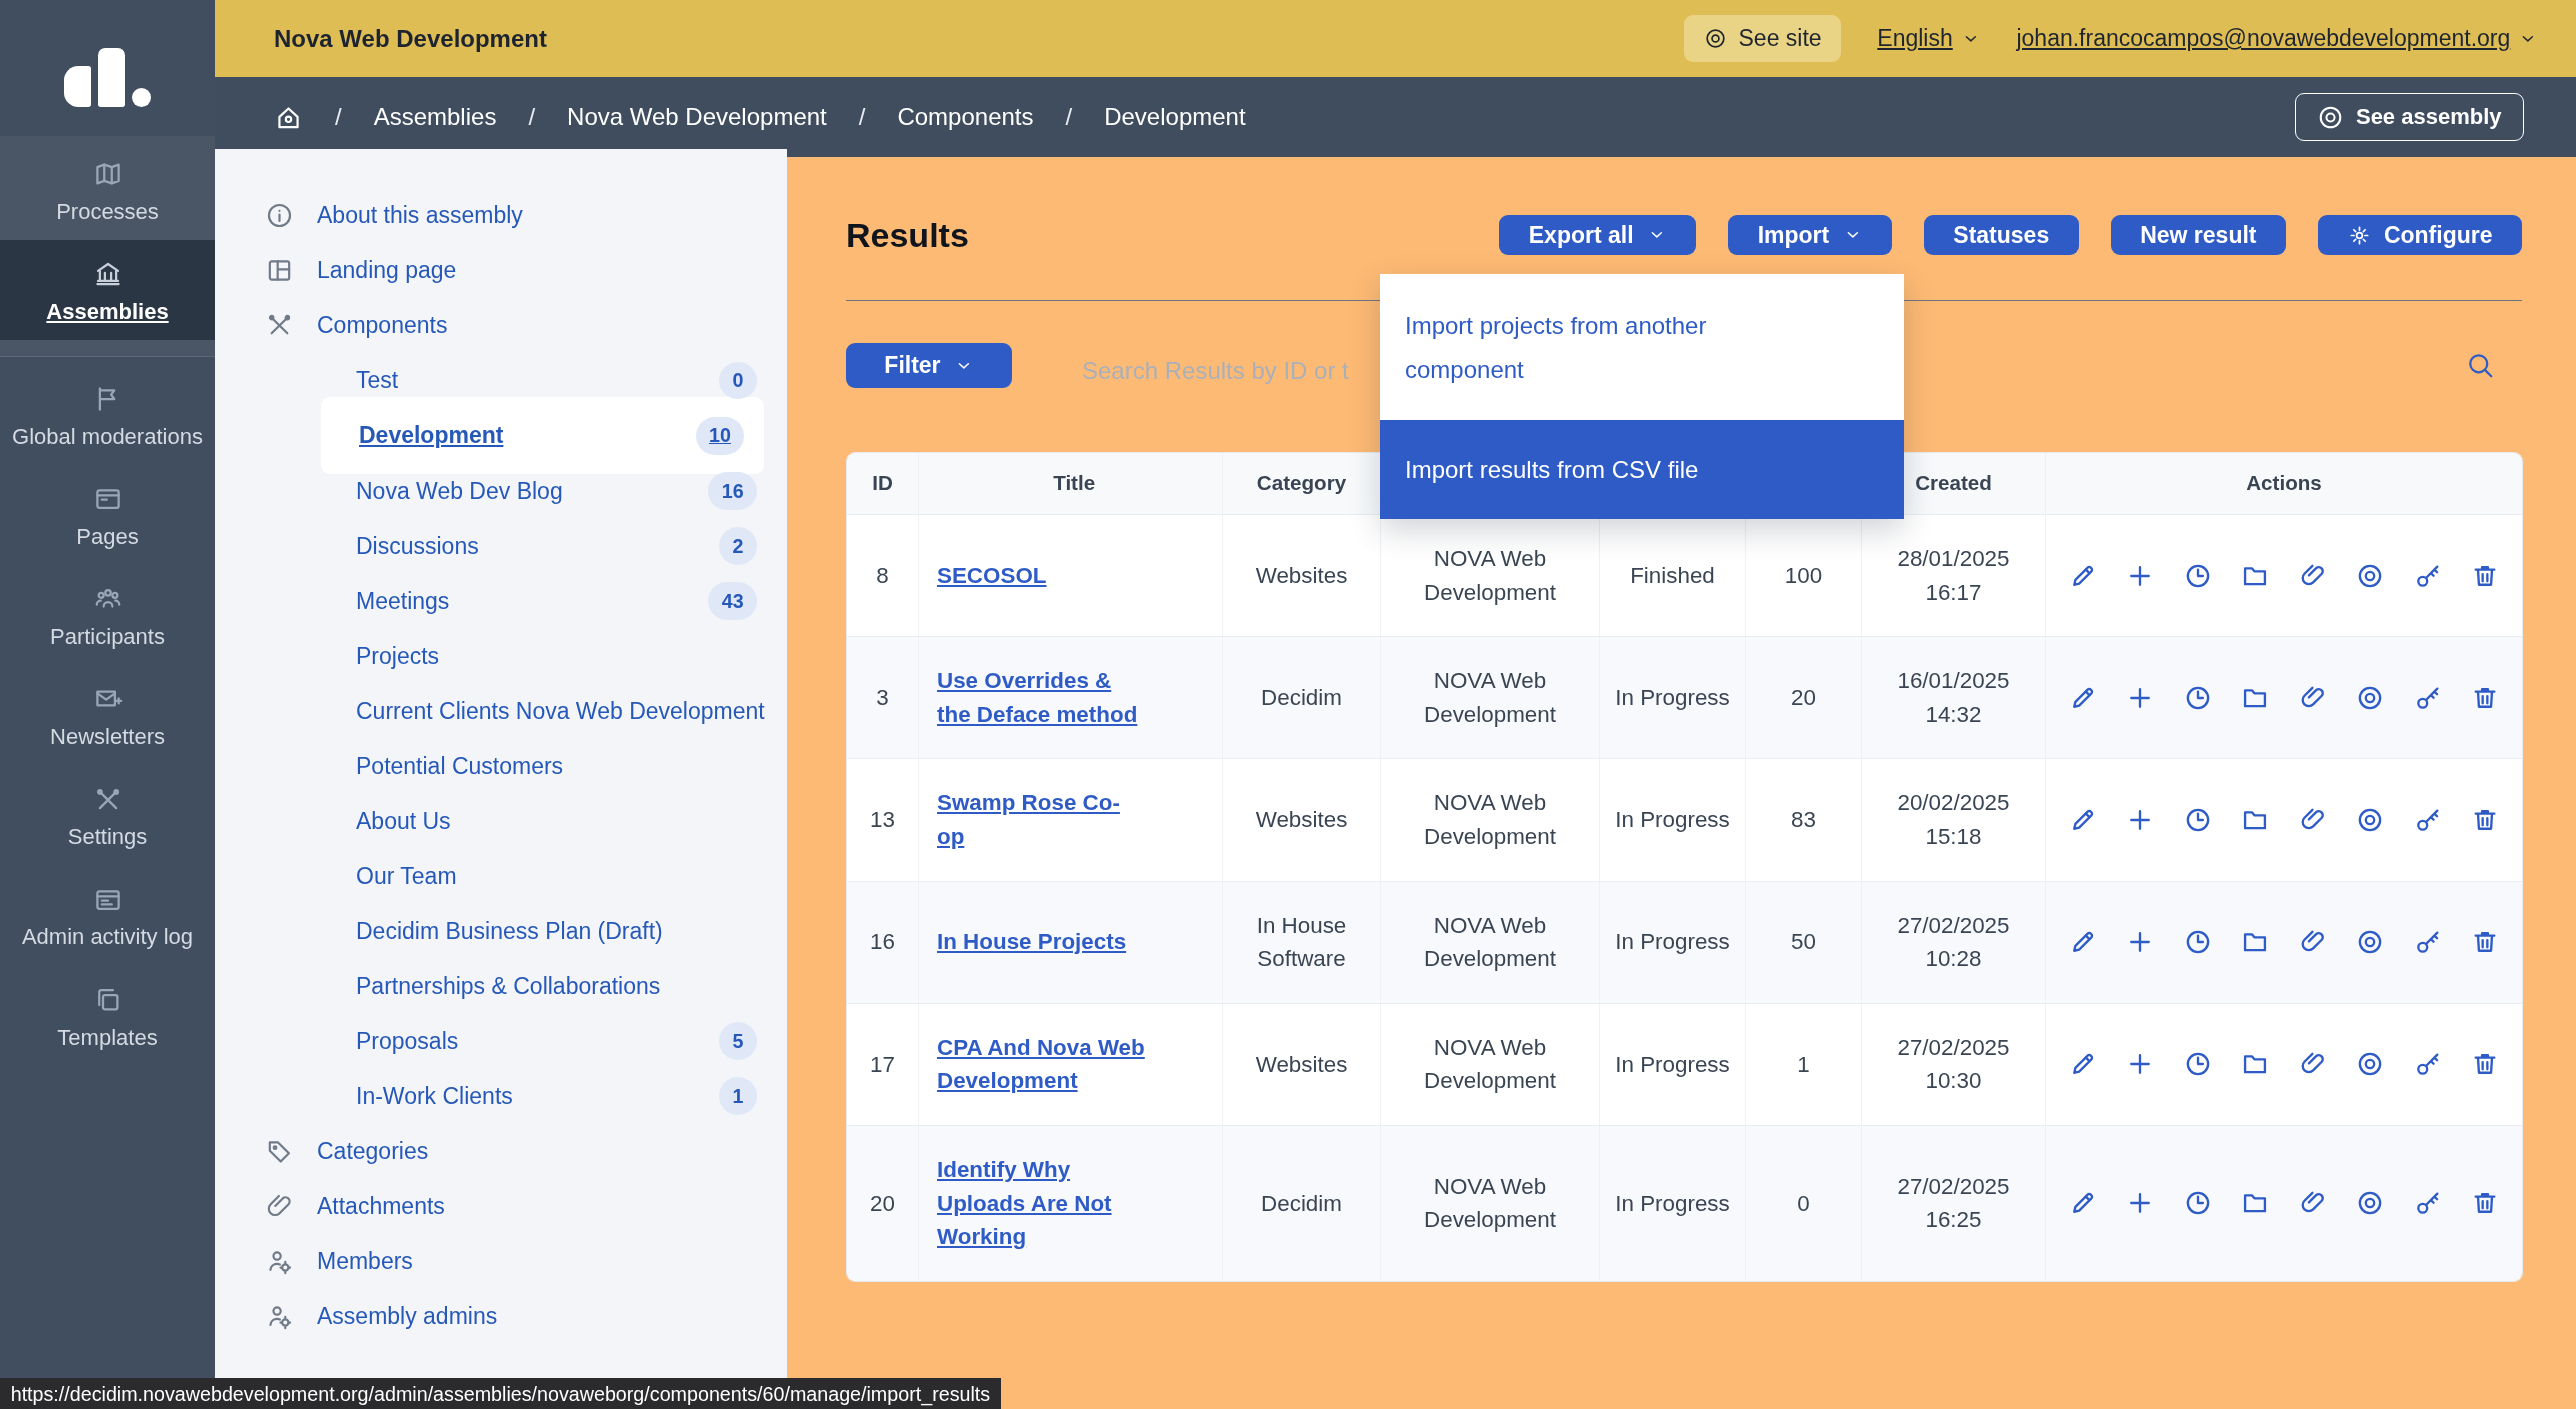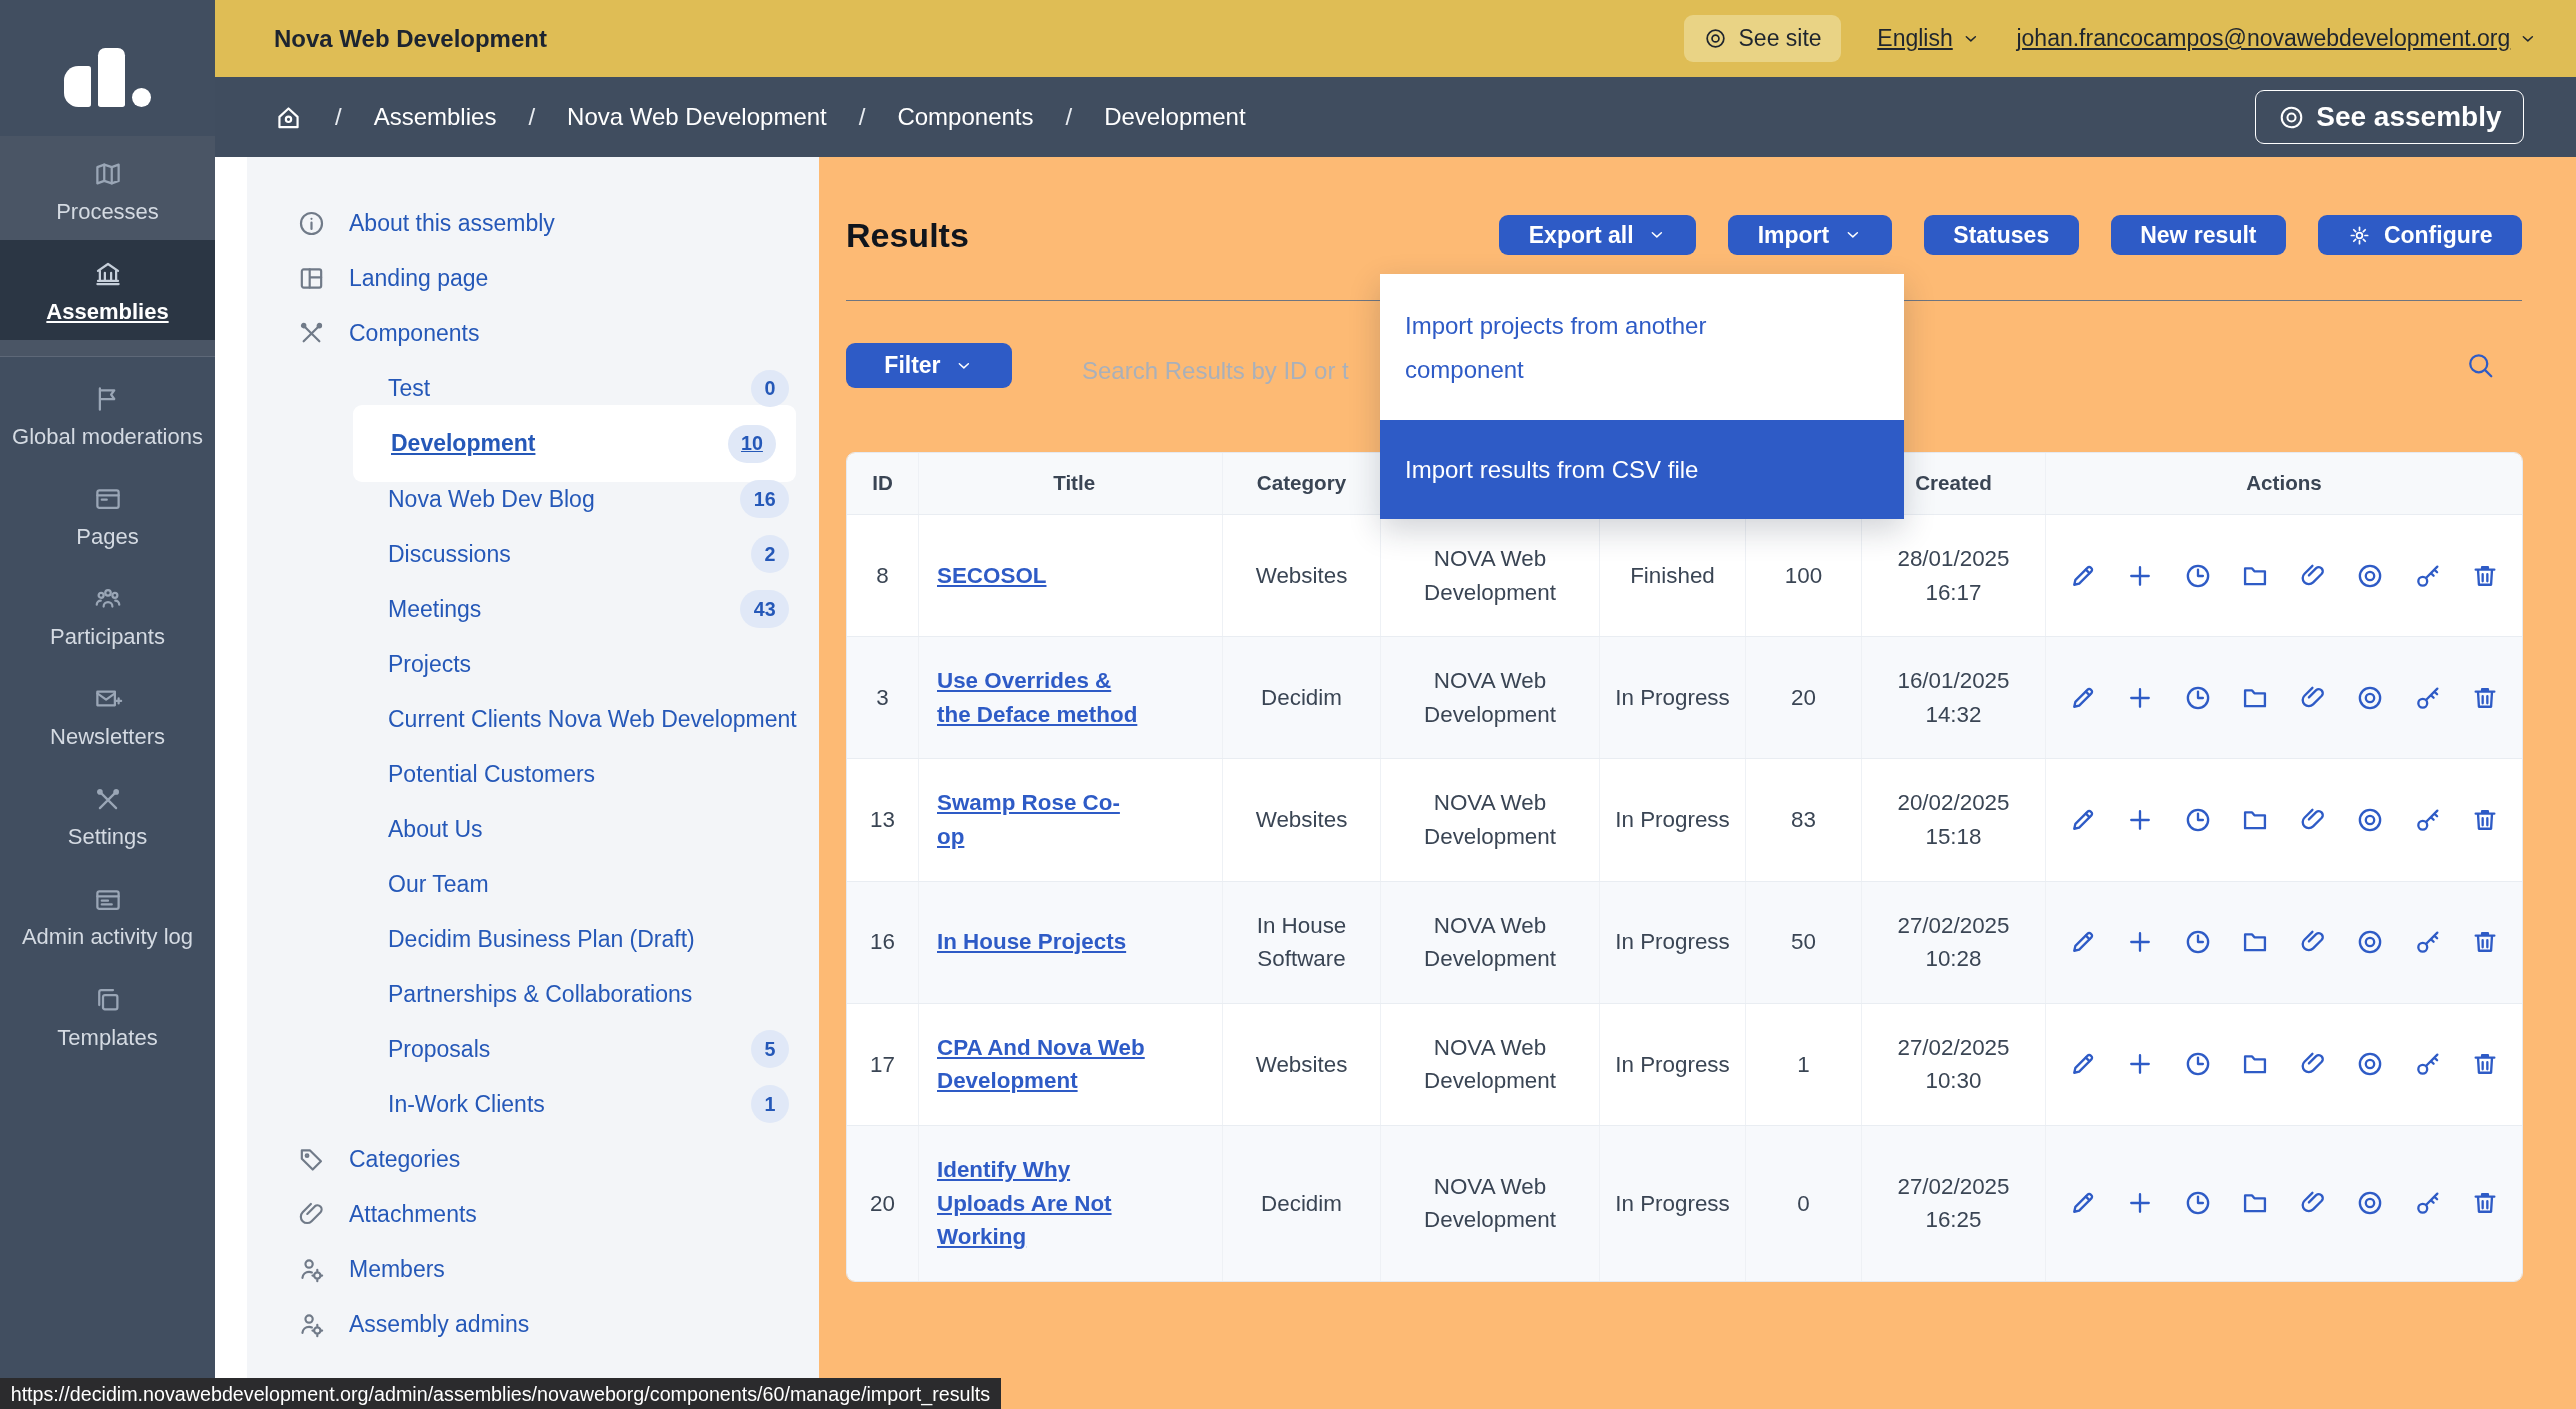--- a/index.html
+++ b/index.html
@@ -34,24 +34,24 @@
   .icn { display:inline-block; }
   .i26 { width:23px; height:23px; } .i22 { width:19.7px; height:19.7px; } .i30 { width:27px; height:27px; } .i32 { width:29px; height:29px; }
 
   
   .crumbbar { position:absolute; left:215px; top:77px; right:0; height:80px; background:#404d5f;
               display:flex; align-items:center; padding:0 52px 0 59px; color:#fff; }
   .crumbs { display:flex; align-items:center; font-size:24px; }
   .crumb { margin-left:32px; white-space:nowrap; cursor:pointer; }
   .crumb::before { content:"/"; margin-right:32px; color:#e8ecf1; }
   .see-assembly { margin-left:auto; display:flex; align-items:center; gap:11.6px; border:1.8px solid #fff;
-                  border-radius:9px; padding:9.8px 21.5px; font-size:28px; font-weight:700; cursor:pointer; background:transparent; color:#fff; font-family:inherit; }
+                  border-radius:9px; padding:9.8px 21.5px; font-size:22px; font-weight:700; cursor:pointer; background:transparent; color:#fff; font-family:inherit; }
 
   
-  .subnav { position:absolute; left:215px; top:157px; bottom:0; width:572px; background:#f3f5f8; padding-top:39px; z-index:4;margin-left:32px; }
+  .subnav { position:absolute; left:215px; top:149px; bottom:0; width:572px; background:#f3f5f8; padding-top:39px; z-index:4; }
   .sn-item { height:55px; display:flex; align-items:center; padding:0 30px 0 50px; color:#2558b8; font-size:23px; cursor:pointer; }
   .sn-icon { width:29px; height:29px; color:#707a88; margin-right:23px; flex:none; }
   .sn-label { white-space:nowrap; }
   .sn-item.sub { padding-left:141px; }
   .sn-badge { margin-left:auto; background:#e0e8f7; color:#2558b8; font-weight:700; font-size:19.7px;
               border-radius:894px; padding:7.2px 13.4px; min-width:38px; text-align:center; }
   .sn-item.active { background:#fff; border-radius:9px; margin:-10.7px 23px -10.7px 106px; padding:0 19.7px 0 38px; height:77px; }
   .sn-item.active .sn-label { font-weight:700; text-decoration:underline; }
   .sn-item.active .sn-badge { text-decoration:underline; }
 

